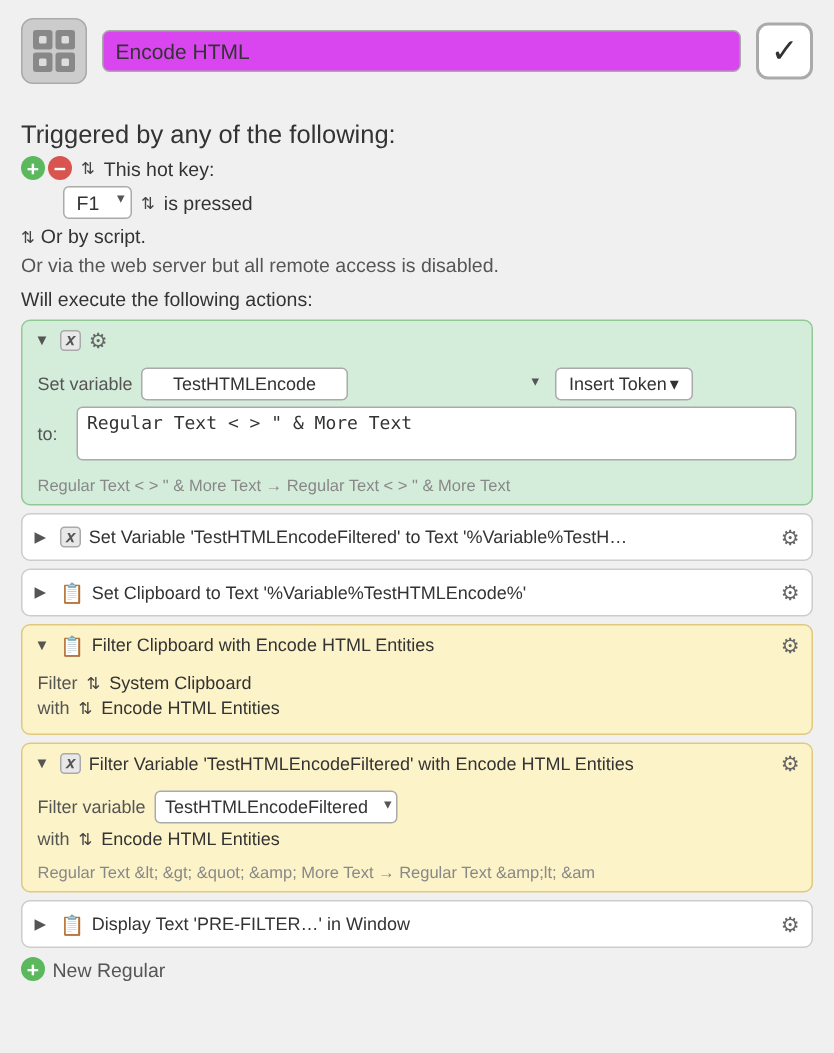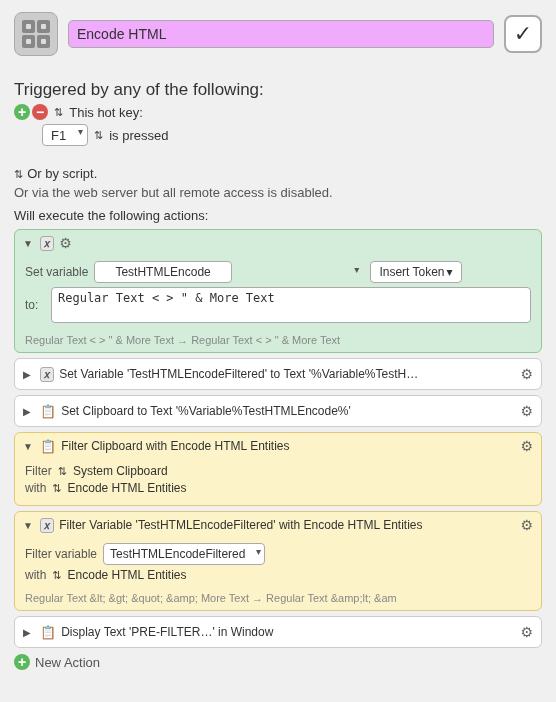--- a/index.html
+++ b/index.html
@@ -38,21 +38,21 @@
       width: 32px;
       height: 32px;
     }
     .macro-name-input {
       flex: 1;
       height: 28px;
       border: 1px solid #aaa;
       border-radius: 5px;
       padding: 2px 8px;
       font-size: 14px;
-      background: #f0abfc;
+      background: #d946ef;
       color: #333;
       outline: none;
     }
     .checkmark-btn {
       width: 38px;
       height: 38px;
       border: 2px solid #aaa;
       border-radius: 8px;
       background: white;
       display: flex;
@@ -100,21 +100,21 @@
     .circle-minus { background: #d9534f; color: white; }
     .hotkey-label {
       font-size: 13px;
       color: #333;
     }
     .hotkey-key-row {
       display: flex;
       align-items: center;
       gap: 6px;
       margin-left: 28px;
-      margin-bottom: 20px;
+      margin-bottom: 4px;
     }
     .key-select {
       border: 1px solid #aaa;
       border-radius: 4px;
       background: white;
       padding: 1px 20px 1px 8px;
       font-size: 13px;
       height: 22px;
       color: #333;
       cursor: pointer;
@@ -509,16 +509,16 @@
     <div class="action-header-collapsed">
       <span class="triangle-btn triangle-closed"></span>
       <span class="clipboard-icon">📋</span>
       <span class="action-title">Display Text 'PRE-FILTER…' in Window</span>
       <button class="gear-btn">⚙</button>
     </div>
   </div>
 
   <div class="new-action-row">
     <button class="circle-btn circle-plus">+</button>
-    <span class="new-action-label">New Action</span>
+    <span class="new-action-label">New Regular</span>
   </div>
 
 </div>
 
 </body></html>

